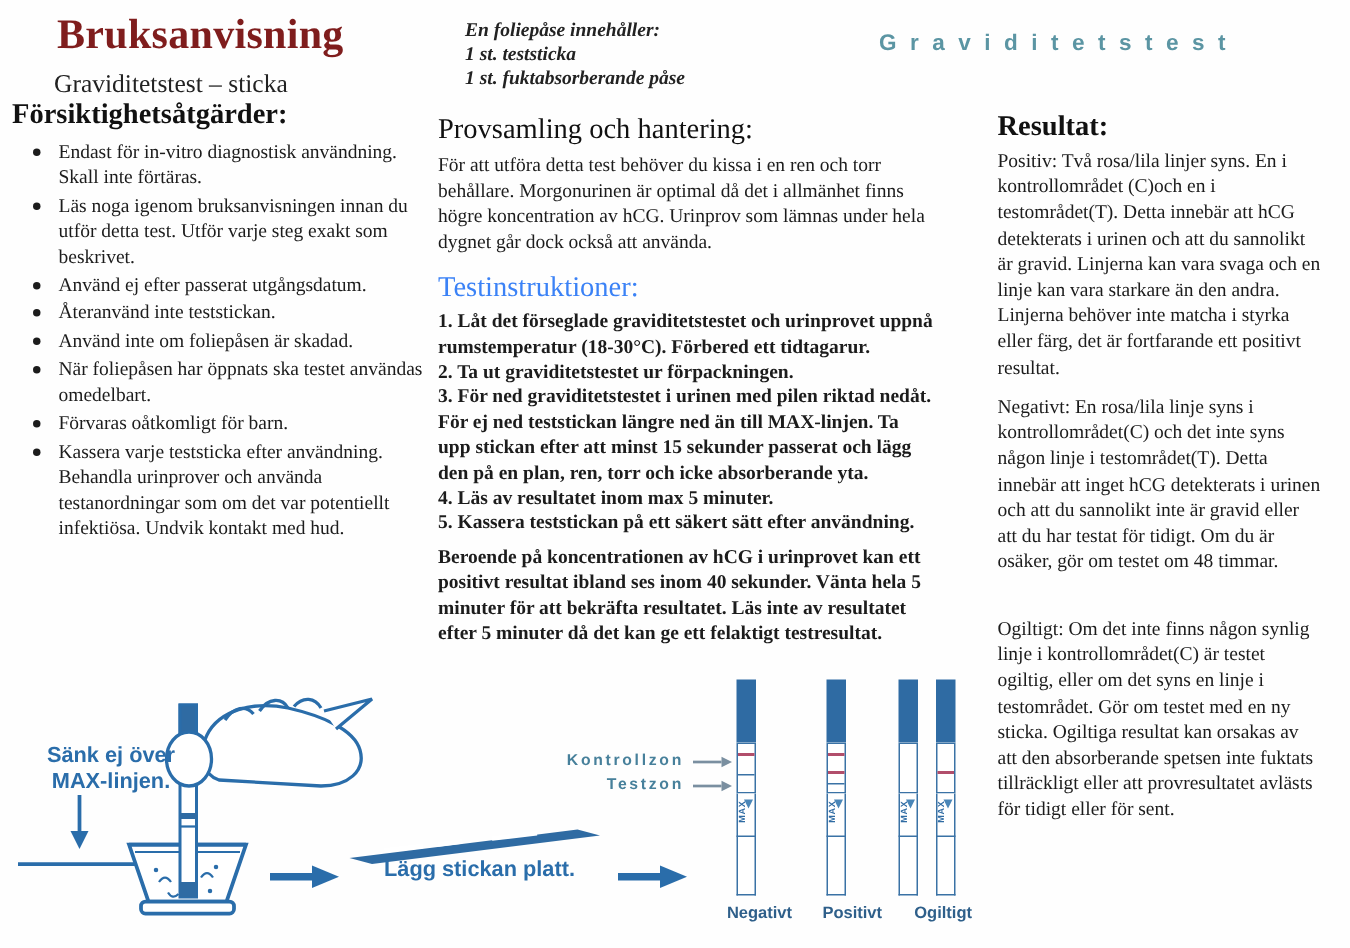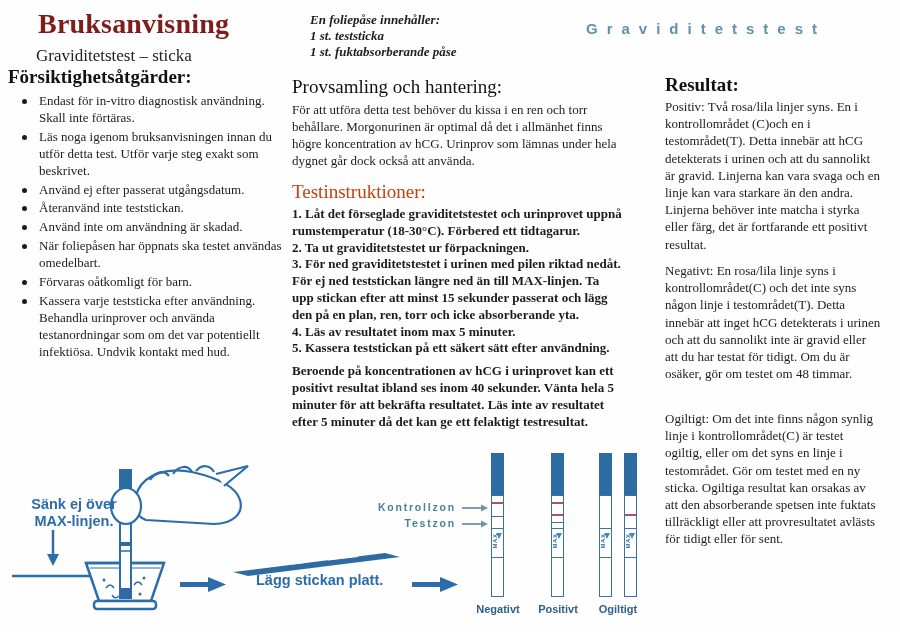--- a/index.html
+++ b/index.html
@@ -23,21 +23,21 @@
   
   .prec-head{left:8px;top:66px;font-size:19px;font-weight:bold;color:#111;}
   .prec-list{left:14px;top:93px;width:268px;}
   .prec-item{display:flex;margin-bottom:2px;}
   .dot{flex:0 0 auto;width:5px;height:5px;border-radius:50%;background:#1c1c1c;margin:6px 12px 0 8px;}
   .prec-text{flex:1;font-size:13px;line-height:16.9px;color:#1c1c1c;width:225px;}
 
   
   .mid-head{left:292px;top:76px;font-size:19px;color:#111;}
   .mid-body{left:292px;top:101px;width:330px;font-size:13px;line-height:17px;}
-  .instr-head{left:292px;top:181px;font-size:19px;color:#c2410c;}
+  .instr-head{left:292px;top:181px;font-size:19px;color:#3b82f6;}
   .steps{left:292px;top:206px;width:332px;font-size:13px;line-height:16.8px;font-weight:bold;}
   .warning{left:292px;top:362px;width:330px;font-size:13px;line-height:17px;font-weight:bold;}
 
   
   .res-head{left:665px;top:74px;font-size:19px;font-weight:bold;color:#111;}
   .res-para{left:665px;width:216px;font-size:13px;line-height:17.2px;}
   .res-pos{top:98px;}
   .res-neg{top:262px;}
   .res-inv{top:410px;}
 
@@ -65,21 +65,21 @@
   .rline{position:absolute;left:0;right:0;height:2px;background:#b14e6b;}
   .divline{position:absolute;left:0;right:0;height:1px;background:#3a72a5;}
   .maxtxt{
     position:absolute;left:-4px;top:9px;
     font-family:"Liberation Sans", sans-serif;font-size:6px;font-weight:bold;color:#2f6ba3;
     transform:rotate(-90deg);letter-spacing:.5px;
   }
   .maxdrop{position:absolute;right:1px;top:4px;width:0;height:0;
     border-left:3px solid transparent;border-right:3px solid transparent;border-top:6px solid #4a86b8;}
   .stick-label{
-    top:603px;width:60px;text-align:center;
+    top:603px;width:60px;text-align:right;
     font-family:"Liberation Sans", sans-serif;font-size:11px;font-weight:600;color:#2e5f8a;
   }
 </style>
 </head>
 <body>
 
 <div class="abs title">Bruksanvisning</div>
 <div class="abs subtitle">Graviditetstest – sticka</div>
 
 <div class="abs pack">
@@ -103,21 +103,21 @@
   <div class="prec-item">
       <span class="dot"></span>
       <span class="prec-text">Använd ej efter passerat utgångsdatum.</span>
     </div>
   <div class="prec-item">
       <span class="dot"></span>
       <span class="prec-text">Återanvänd inte teststickan.</span>
     </div>
   <div class="prec-item">
       <span class="dot"></span>
-      <span class="prec-text">Använd inte om användning är skadad.</span>
+      <span class="prec-text">Använd inte om foliepåsen är skadad.</span>
     </div>
   <div class="prec-item">
       <span class="dot"></span>
       <span class="prec-text">När foliepåsen har öppnats ska testet användas omedelbart.</span>
     </div>
   <div class="prec-item">
       <span class="dot"></span>
       <span class="prec-text">Förvaras oåtkomligt för barn.</span>
     </div>
   <div class="prec-item">

